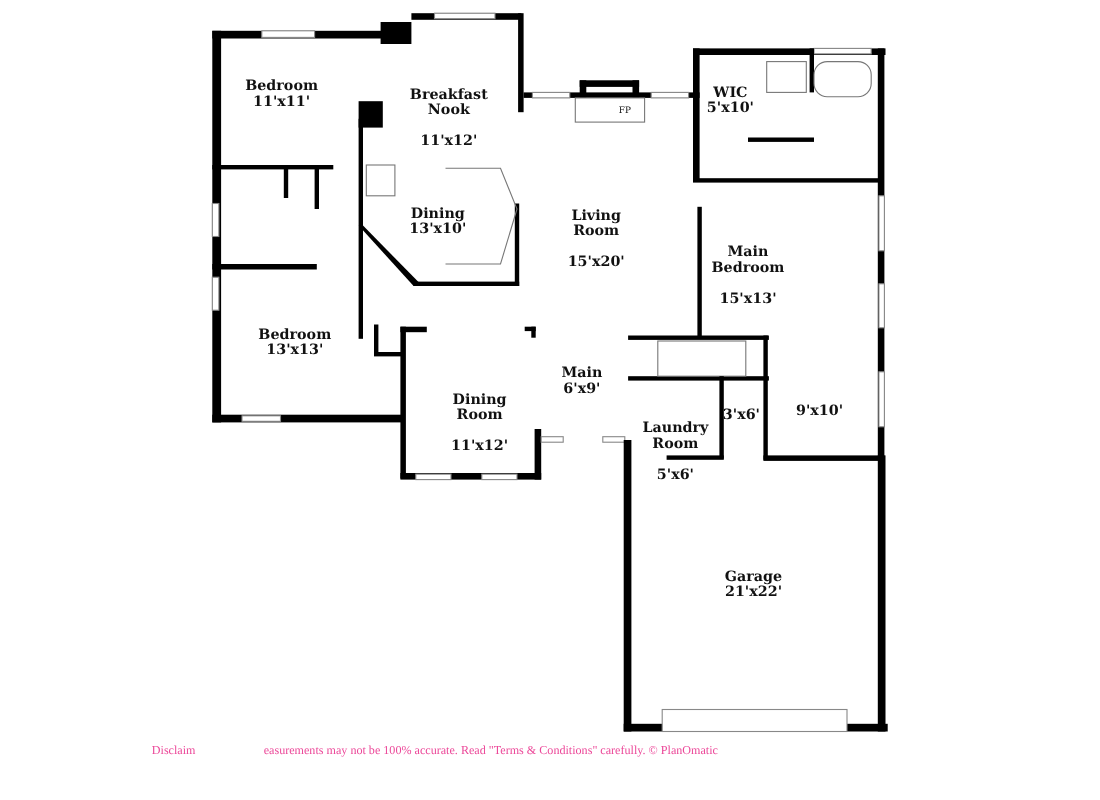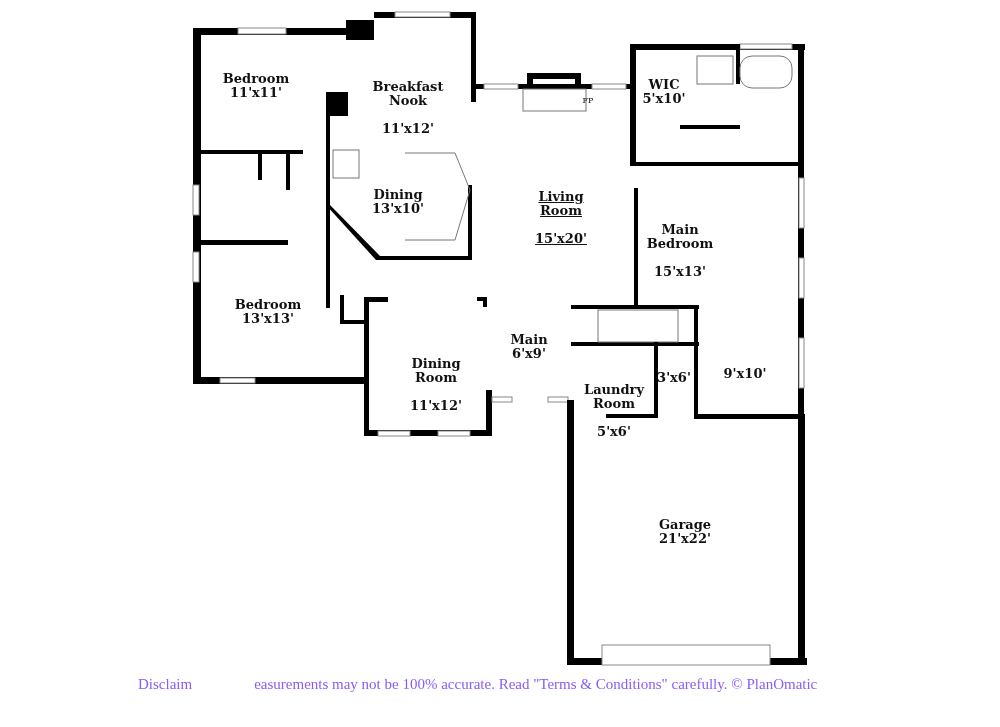--- a/index.html
+++ b/index.html
@@ -3,21 +3,21 @@
 <meta charset="utf-8">
 <style>
   html, body { margin: 0; padding: 0; background: #ffffff; }
   body { width: 1000px; height: 727px; position: relative; overflow: hidden; font-family: "DejaVu Serif", serif; }
   #plan { position: absolute; left: 0; top: 0; }
   .wall { fill: #000; }
   .thin { stroke: #777; stroke-width: 1; fill: none; }
   .win { fill: #fff; stroke: #888; stroke-width: 1; }
   .label { position: absolute; text-align: center; font-family: "DejaVu Serif", serif; font-weight: bold; font-size: 13px; line-height: 14px; color: #111; transform: translateX(-50%); white-space: nowrap; }
   .small { font-size: 8px; font-weight: normal; }
-  #disclaimer { position: absolute; left: 138px; top: 676px; font-family: "Liberation Serif", serif; font-size: 15px; color: #8b5cf6; white-space: nowrap; }
+  #disclaimer { position: absolute; left: 138px; top: 676px; font-family: "Liberation Serif", serif; font-size: 11px; color: #ec4899; white-space: nowrap; }
   #disclaimer .gap { display: inline-block; width: 62px; }
 </style>
 </head>
 <body>
 
 <svg id="plan" width="1000" height="727" viewBox="0 0 1000 727">
 
   <rect class="wall" x="193" y="28" width="8" height="356"></rect>
   <rect class="wall" x="193" y="28" width="160" height="7"></rect>
   <rect class="win" x="238" y="28" width="48" height="6"></rect>
@@ -103,21 +103,21 @@
 </div>
 <div class="label" style="left:408px;top:66px;white-space:pre-line;">
   <div>Breakfast
 Nook</div>
   <div>11'x12'</div>
 </div>
 <div class="label" style="left:398px;top:188px;">
   <div>Dining</div>
   <div>13'x10'</div>
 </div>
-<div class="label" style="left:561px;top:176px;white-space:pre-line;text-decoration:underline;">
+<div class="label" style="left:542px;top:176px;white-space:pre-line;">
   <div>Living
 Room</div>
   <div>15'x20'</div>
 </div>
 <div class="label" style="left:664px;top:78px;">
   <div>WIC</div>
   <div>5'x10'</div>
 </div>
 <div class="label" style="left:680px;top:209px;white-space:pre-line;">
   <div>Main
@@ -145,17 +145,17 @@
 <div class="label" style="left:674px;top:371px;">
   <div>3'x6'</div>
 </div>
 <div class="label" style="left:745px;top:367px;">
   <div>9'x10'</div>
 </div>
 <div class="label" style="left:685px;top:518px;">
   <div>Garage</div>
   <div>21'x22'</div>
 </div>
-<div class="label small" style="left:588px;top:94px;">FP</div>
+<div class="label small" style="left:568px;top:94px;">FP</div>
 
 <div id="disclaimer">
   <span>Disclaim</span><span class="gap"></span><span>easurements may not be 100% accurate. Read "Terms &amp; Conditions" carefully. © PlanOmatic</span>
 </div>
 
 </body></html>

